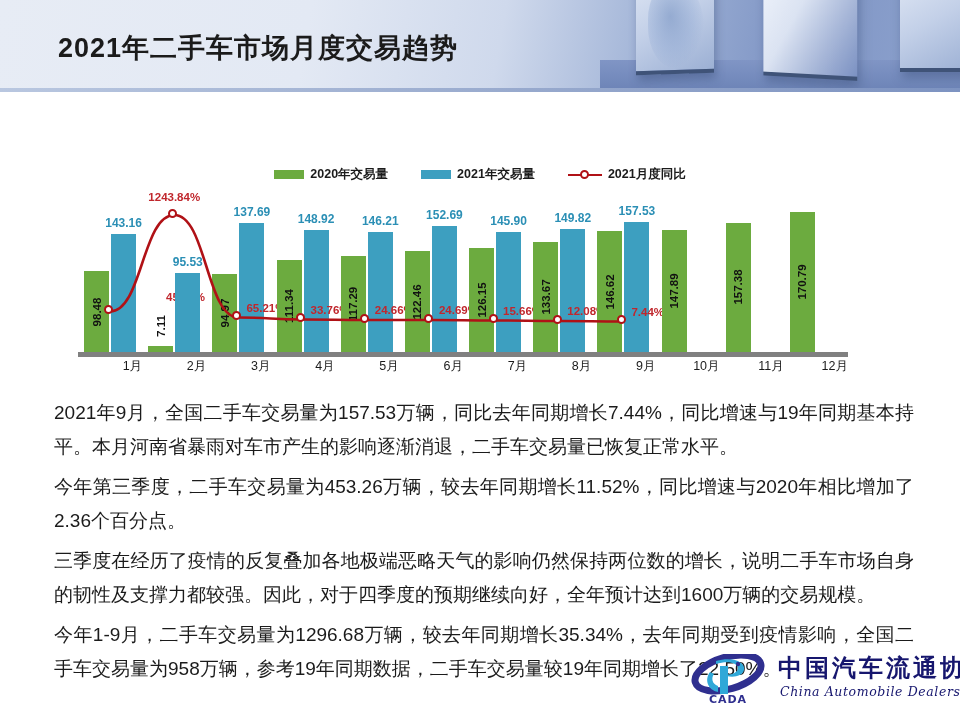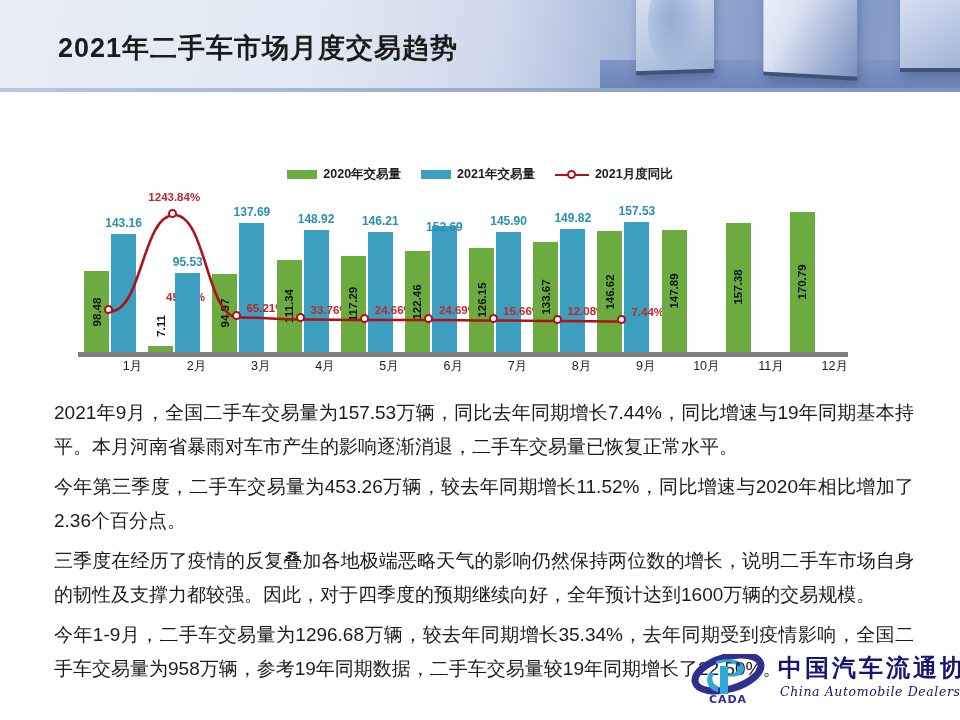--- a/index.html
+++ b/index.html
@@ -48,21 +48,21 @@
   }
 
   
   #chart-title {
     position: absolute; left: 0; top: 119px; width: 960px;
     text-align: center; font-size: 19px; font-weight: bold; color: #111;
     white-space: nowrap;
   }
   #legend {
     position: absolute; left: 0; top: 166px; width: 960px;
-    display: flex; justify-content: center; align-items: center; gap: 20px;
+    display: flex; justify-content: center; align-items: center; gap: 33px;
   }
   #legend .item { display: flex; align-items: center; gap: 6px; font-size: 12.5px; font-weight: bold; color: #1b1b1b; }
   #legend .swatch { width: 30px; height: 9px; display: block; }
   #legend .lineswatch { position: relative; width: 34px; height: 10px; }
   #legend .lineswatch i { position: absolute; left: 0; top: 4px; width: 34px; height: 2.5px; background: #b01116; display: block; }
   #legend .lineswatch b {
     position: absolute; left: 12px; top: 0px; width: 9px; height: 9px; border-radius: 50%;
     background: #fff; border: 2px solid #b01116; display: block;
   }
 
@@ -182,21 +182,21 @@
         <span class="vlabel">117.29</span>
       </div>
       <div class="bar" style="left: 367.75px; top: 41.7829px; width: 25px; height: 120.217px; background: rgb(61, 159, 192);"></div>
       <div class="toplabel" style="left: 354.25px; top: 23.7829px; width: 52px;">146.21</div>
       <div class="marker" style="left: 360.25px; top: 123.5px;"></div>
       <div class="pctlabel" style="left: 374.75px; top: 114px;">24.66%</div>
       <div class="bar" style="left: 404.917px; top: 61.3107px; width: 25px; height: 100.689px; background: rgb(108, 171, 63);">
         <span class="vlabel">122.46</span>
       </div>
       <div class="bar" style="left: 431.917px; top: 36.4549px; width: 25px; height: 125.545px; background: rgb(61, 159, 192);"></div>
-      <div class="toplabel" style="left: 418.417px; top: 18.4549px; width: 52px; margin-top: 12px;">152.69</div>
+      <div class="toplabel" style="left: 418.417px; top: 18.4549px; width: 52px;">152.69</div>
       <div class="marker" style="left: 424.417px; top: 123.5px;"></div>
       <div class="pctlabel" style="left: 438.917px; top: 114px;">24.69%</div>
       <div class="bar" style="left: 469.083px; top: 58.2767px; width: 25px; height: 103.723px; background: rgb(108, 171, 63);">
         <span class="vlabel">126.15</span>
       </div>
       <div class="bar" style="left: 496.083px; top: 42.0378px; width: 25px; height: 119.962px; background: rgb(61, 159, 192);"></div>
       <div class="toplabel" style="left: 482.583px; top: 24.0378px; width: 52px;">145.90</div>
       <div class="marker" style="left: 488.583px; top: 124px;"></div>
       <div class="pctlabel" style="left: 503.083px; top: 114.5px;">15.66%</div>
       <div class="bar" style="left: 533.25px; top: 52.0936px; width: 25px; height: 109.906px; background: rgb(108, 171, 63);">

